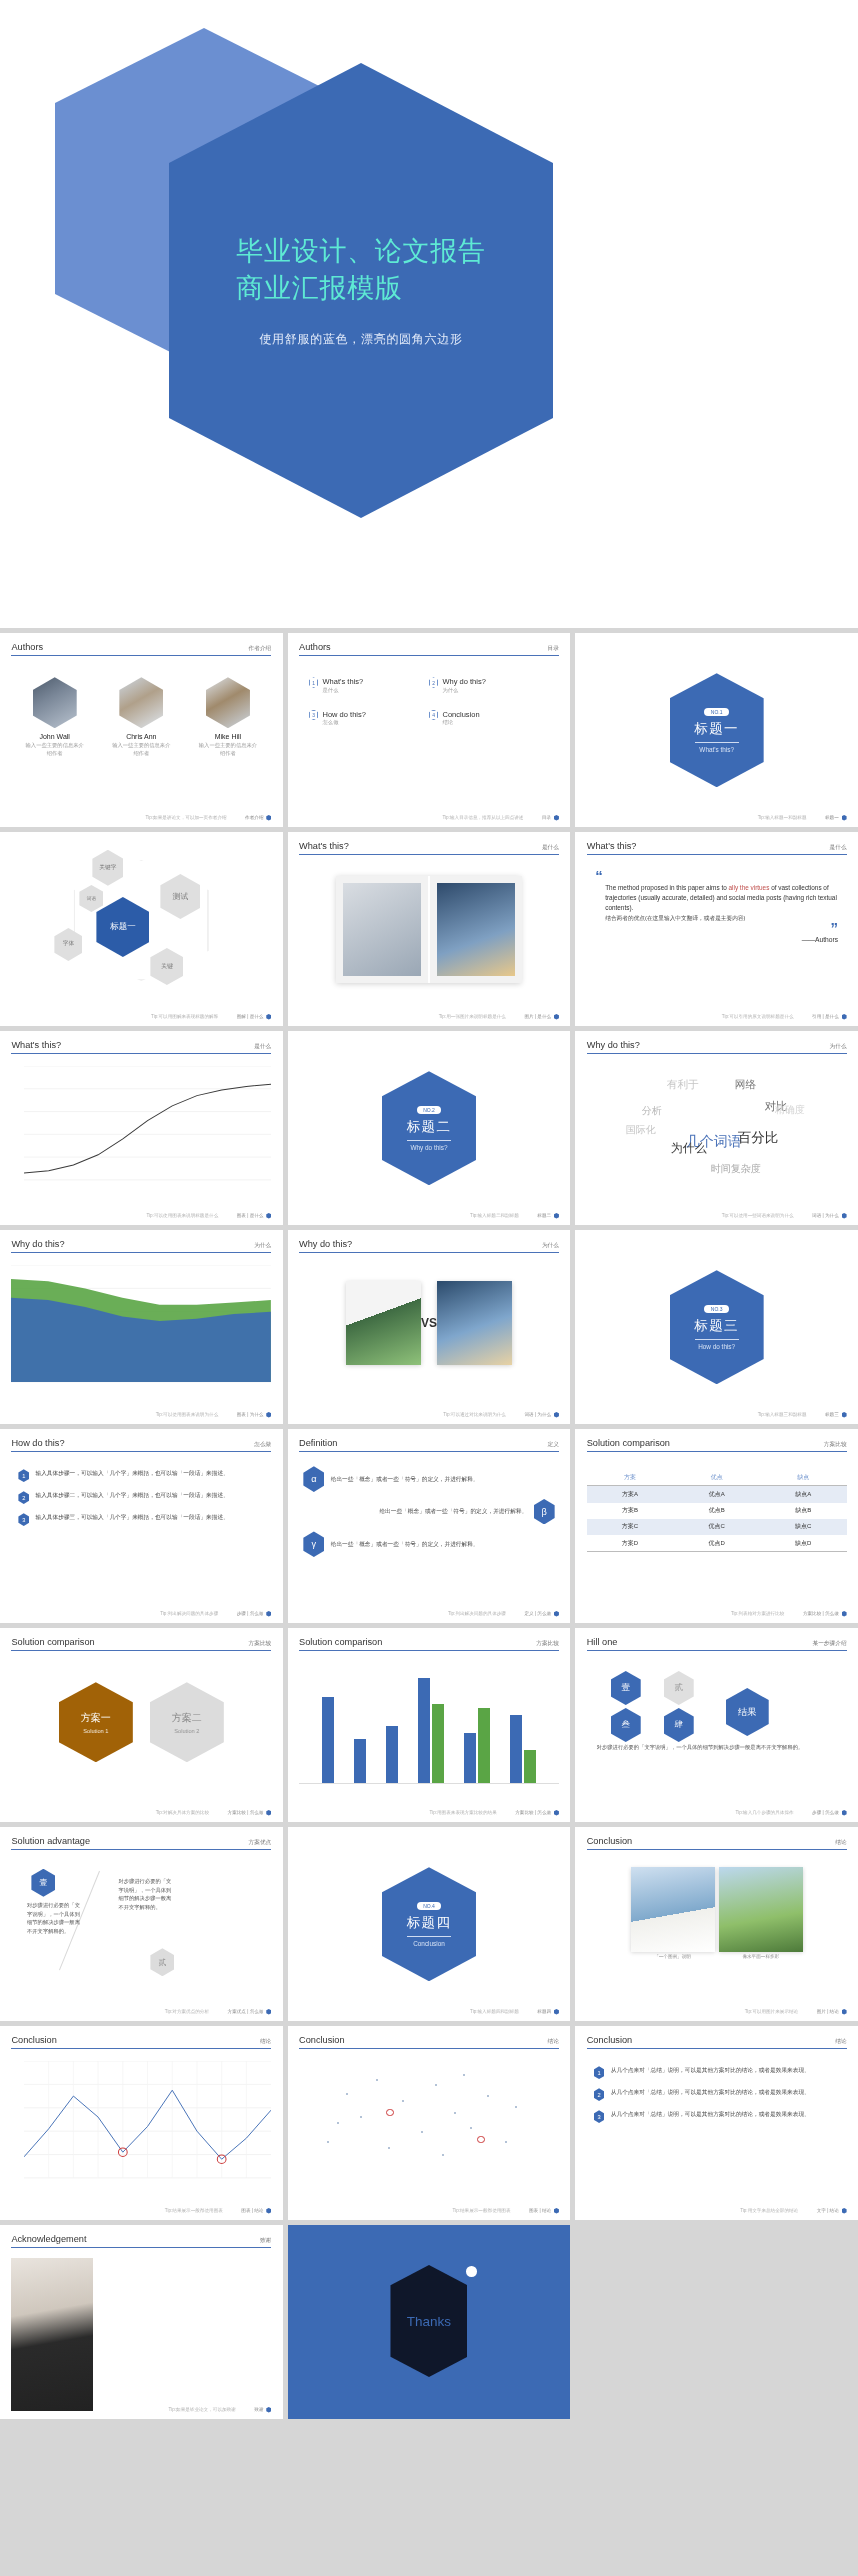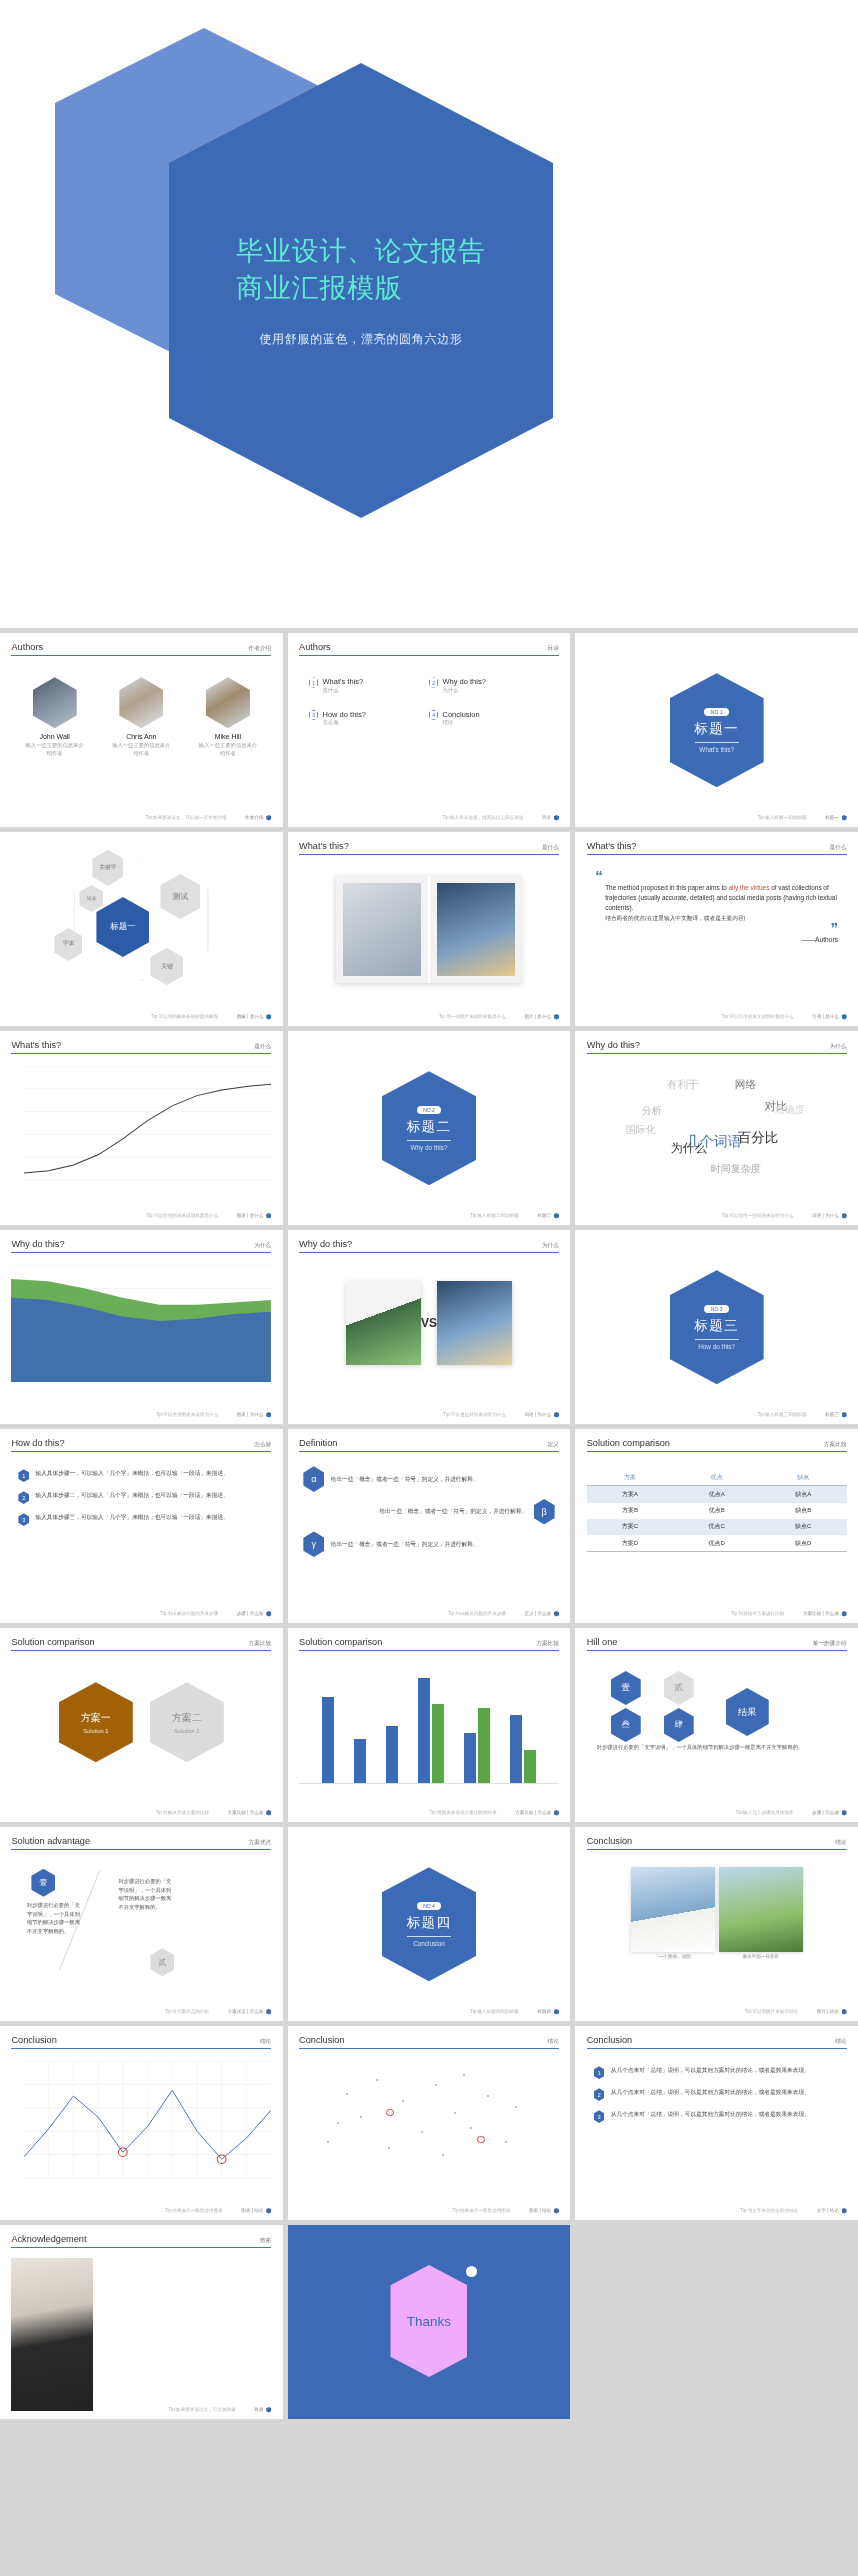--- a/index.html
+++ b/index.html
@@ -280,21 +280,21 @@
   .scatter .ring { position:absolute; width:7.8px; height:7.8px; border:1.1px solid #cc3b3b; border-radius:50%; }
 
   
   .ack { display:flex; margin-top:10px; gap:7px; }
   .ack-img { width:82px; height:153px; background:linear-gradient(170deg,#e9e4de 0%,#cfc7bd 35%,#2a2a2a 55%,#222 100%); }
   .ack-t { font-size:7.8px; color:#6f93cd; margin-top:23px; }
   .ack-p { font-size:5.5px; color:#444; line-height:1.75; margin-top:5px; }
 
   
   .thanks-hex {
-    width:77px; height:112px; background:#f0abfc;
+    width:77px; height:112px; background:#0f172a;
     clip-path: polygon(50% 0%, 100% 18%, 100% 82%, 50% 100%, 0% 82%, 0% 18%);
     border-radius:11.4px;
     display:flex; align-items:center; justify-content:center;
     margin: 40px auto 0;
     color:#3c6ab4; font-size:13.5px; font-weight:300;
   }
   .thanks-dot { position:absolute; left:calc(50% + 37px); top:41px; width:10.7px; height:10.7px; background:#fff; border-radius:50%; }
 </style>
 </head>
 <body>

